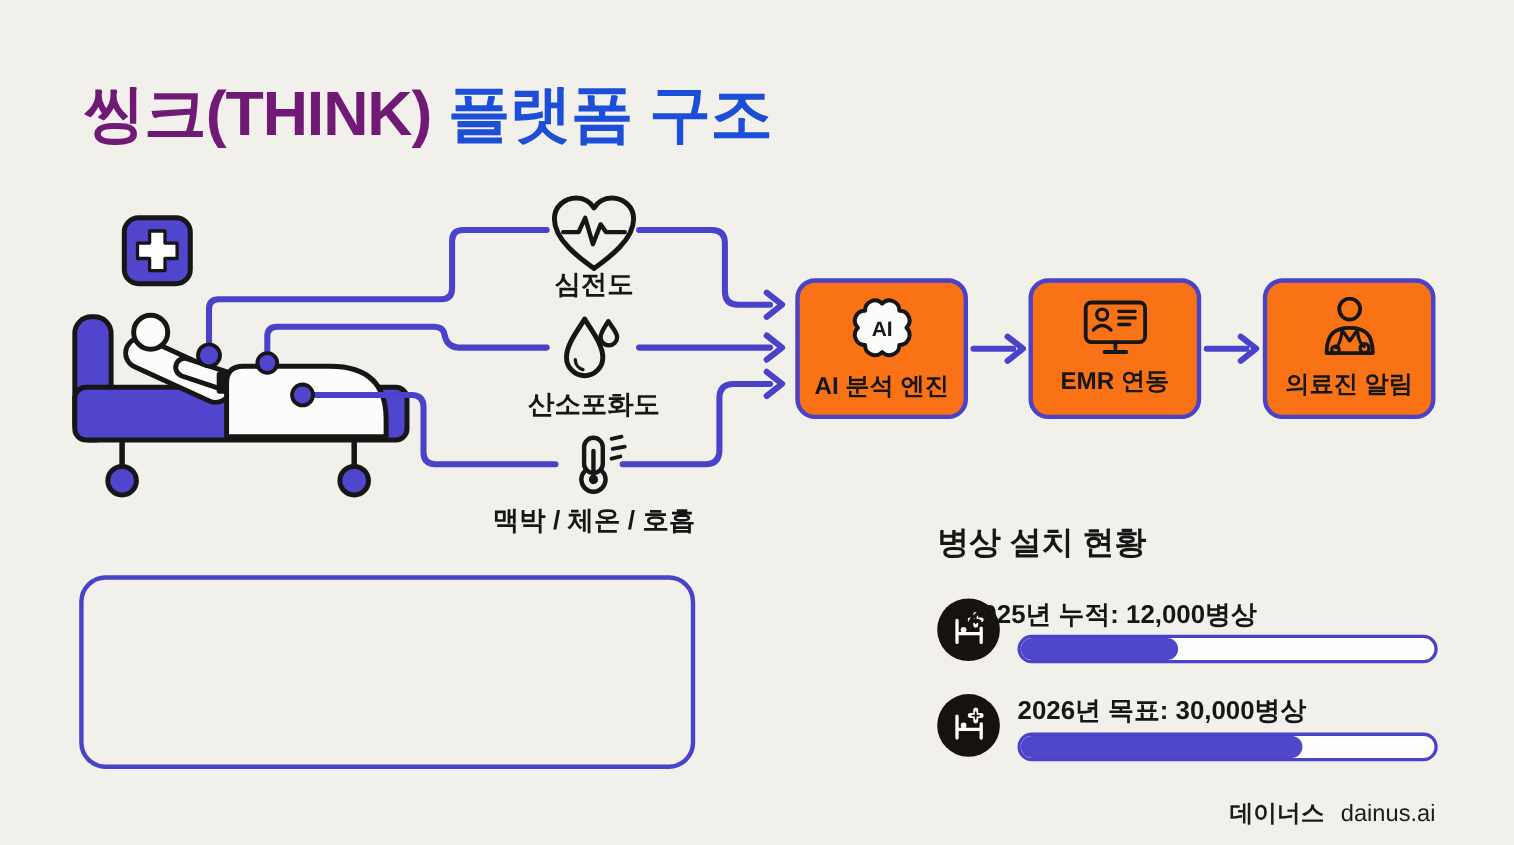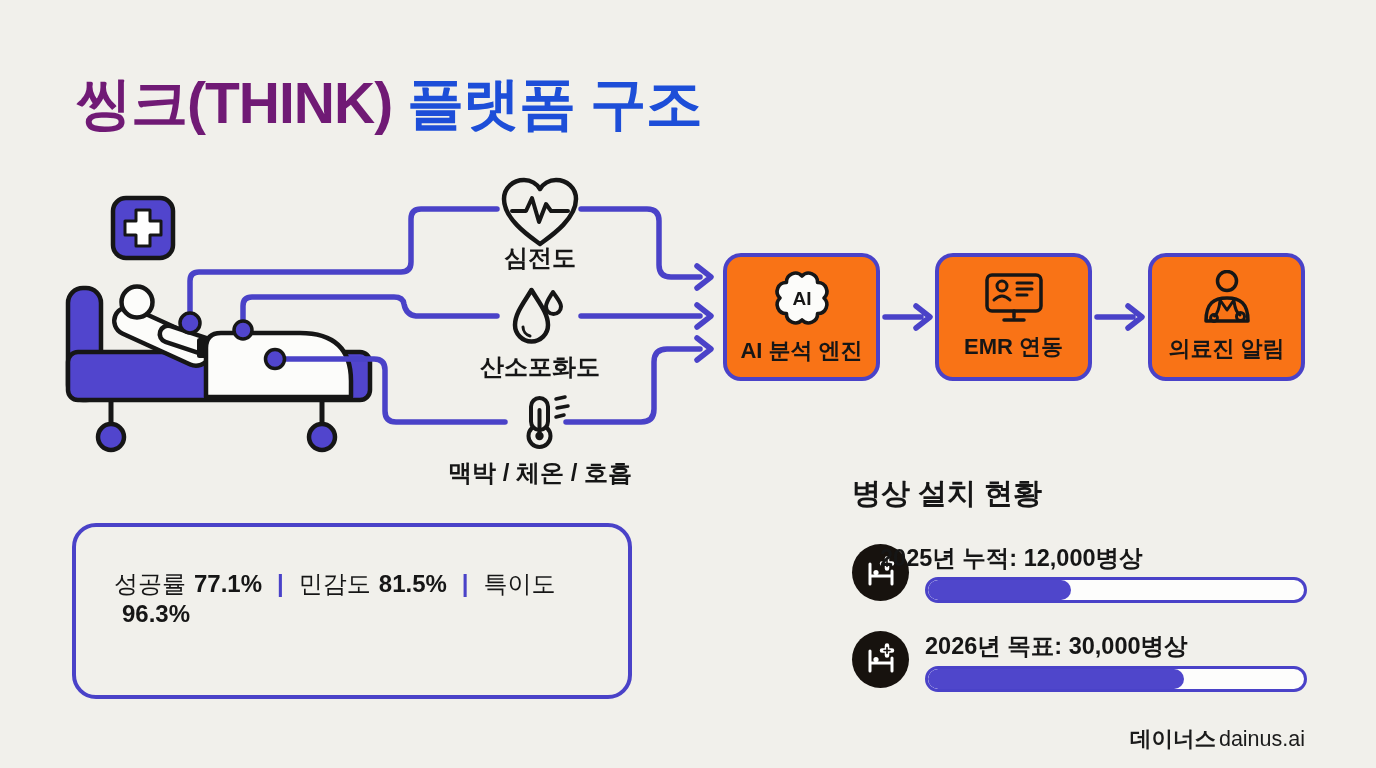--- a/index.html
+++ b/index.html
@@ -32,21 +32,21 @@
   .card-metrics .sep{color:#4a42c8;font-weight:600;padding:0 15px;}
   
   .beds-title{left:852px;top:474px;font-size:29px;font-weight:700;}
   .bed-circle{width:57px;height:57px;border-radius:50%;background:#17120e;display:flex;align-items:center;justify-content:center;}
   .bed-label{font-size:23.5px;font-weight:800;white-space:nowrap;}
   .pbar{width:382px;height:26px;border:3px solid #4a42c8;border-radius:15px;background:#fdfdfc;box-sizing:border-box;overflow:hidden;}
   .pbar .fill{height:100%;background:#4f46cb;border-radius:11px;}
   
   .footer{right:71px;top:724px;font-size:21.5px;color:#1b1b1b;white-space:nowrap;}
   .footer .brand{font-weight:800;}
-  .footer .domain{font-weight:400;margin-left:3px;}
+  .footer .domain{font-weight:400;margin-left:15px;}
 </style>
 </head>
 <body>
 
 <div class="abs title">
   <span class="hl">씽크(THINK)</span><span class="rest"> 플랫폼 구조</span>
 </div>
 
 <svg class="canvas" width="1376" height="768" viewBox="0 0 1376 768">
 
@@ -143,23 +143,20 @@
     <path d="M25 30 L32 40 L39 30" fill="none" stroke="#161616" stroke-width="3" stroke-linecap="round" stroke-linejoin="round"></path>
     <path d="M25 31 C24 40 22 44 19.5 46" fill="none" stroke="#161616" stroke-width="3" stroke-linecap="round"></path>
     <circle cx="19" cy="48" r="3.4" fill="none" stroke="#161616" stroke-width="3"></circle>
     <path d="M39 31 C40 40 42 43 45 45" fill="none" stroke="#161616" stroke-width="3" stroke-linecap="round"></path>
     <circle cx="45.5" cy="46.5" r="4" fill="none" stroke="#161616" stroke-width="3"></circle>
   </svg>
   <div class="lbl">의료진 알림</div>
 </div>
 
 <div class="abs card">
-  <div class="card-metrics">
-    <span class="m-label">성공률</span><span class="m-value">77.1%</span><span class="sep">|</span><span class="m-label">민감도</span><span class="m-value">81.5%</span><span class="sep">|</span><span class="m-label">특이도</span><span class="m-value">96.3%</span>
-  </div>
 </div>
 
 <div class="abs beds-title">병상 설치 현황</div>
 
 <div class="abs bed-circle" style="left:852px;top:544px;">
   <svg width="34" height="34" viewBox="0 0 34 34">
     <path d="M6 8 V28 M6 20 H28 M28 15 V28" stroke="#ffffff" stroke-width="3" stroke-linecap="round" fill="none"></path>
     <circle cx="12" cy="16.5" r="2.6" fill="#ffffff"></circle>
     <path d="M23 2.5 V12.5 M18 7.5 H28" stroke="#ffffff" stroke-width="4.5" stroke-linecap="round"></path>
     <path d="M23 4.5 V10.5 M20 7.5 H26" stroke="#17120e" stroke-width="1.6" stroke-linecap="round"></path>

